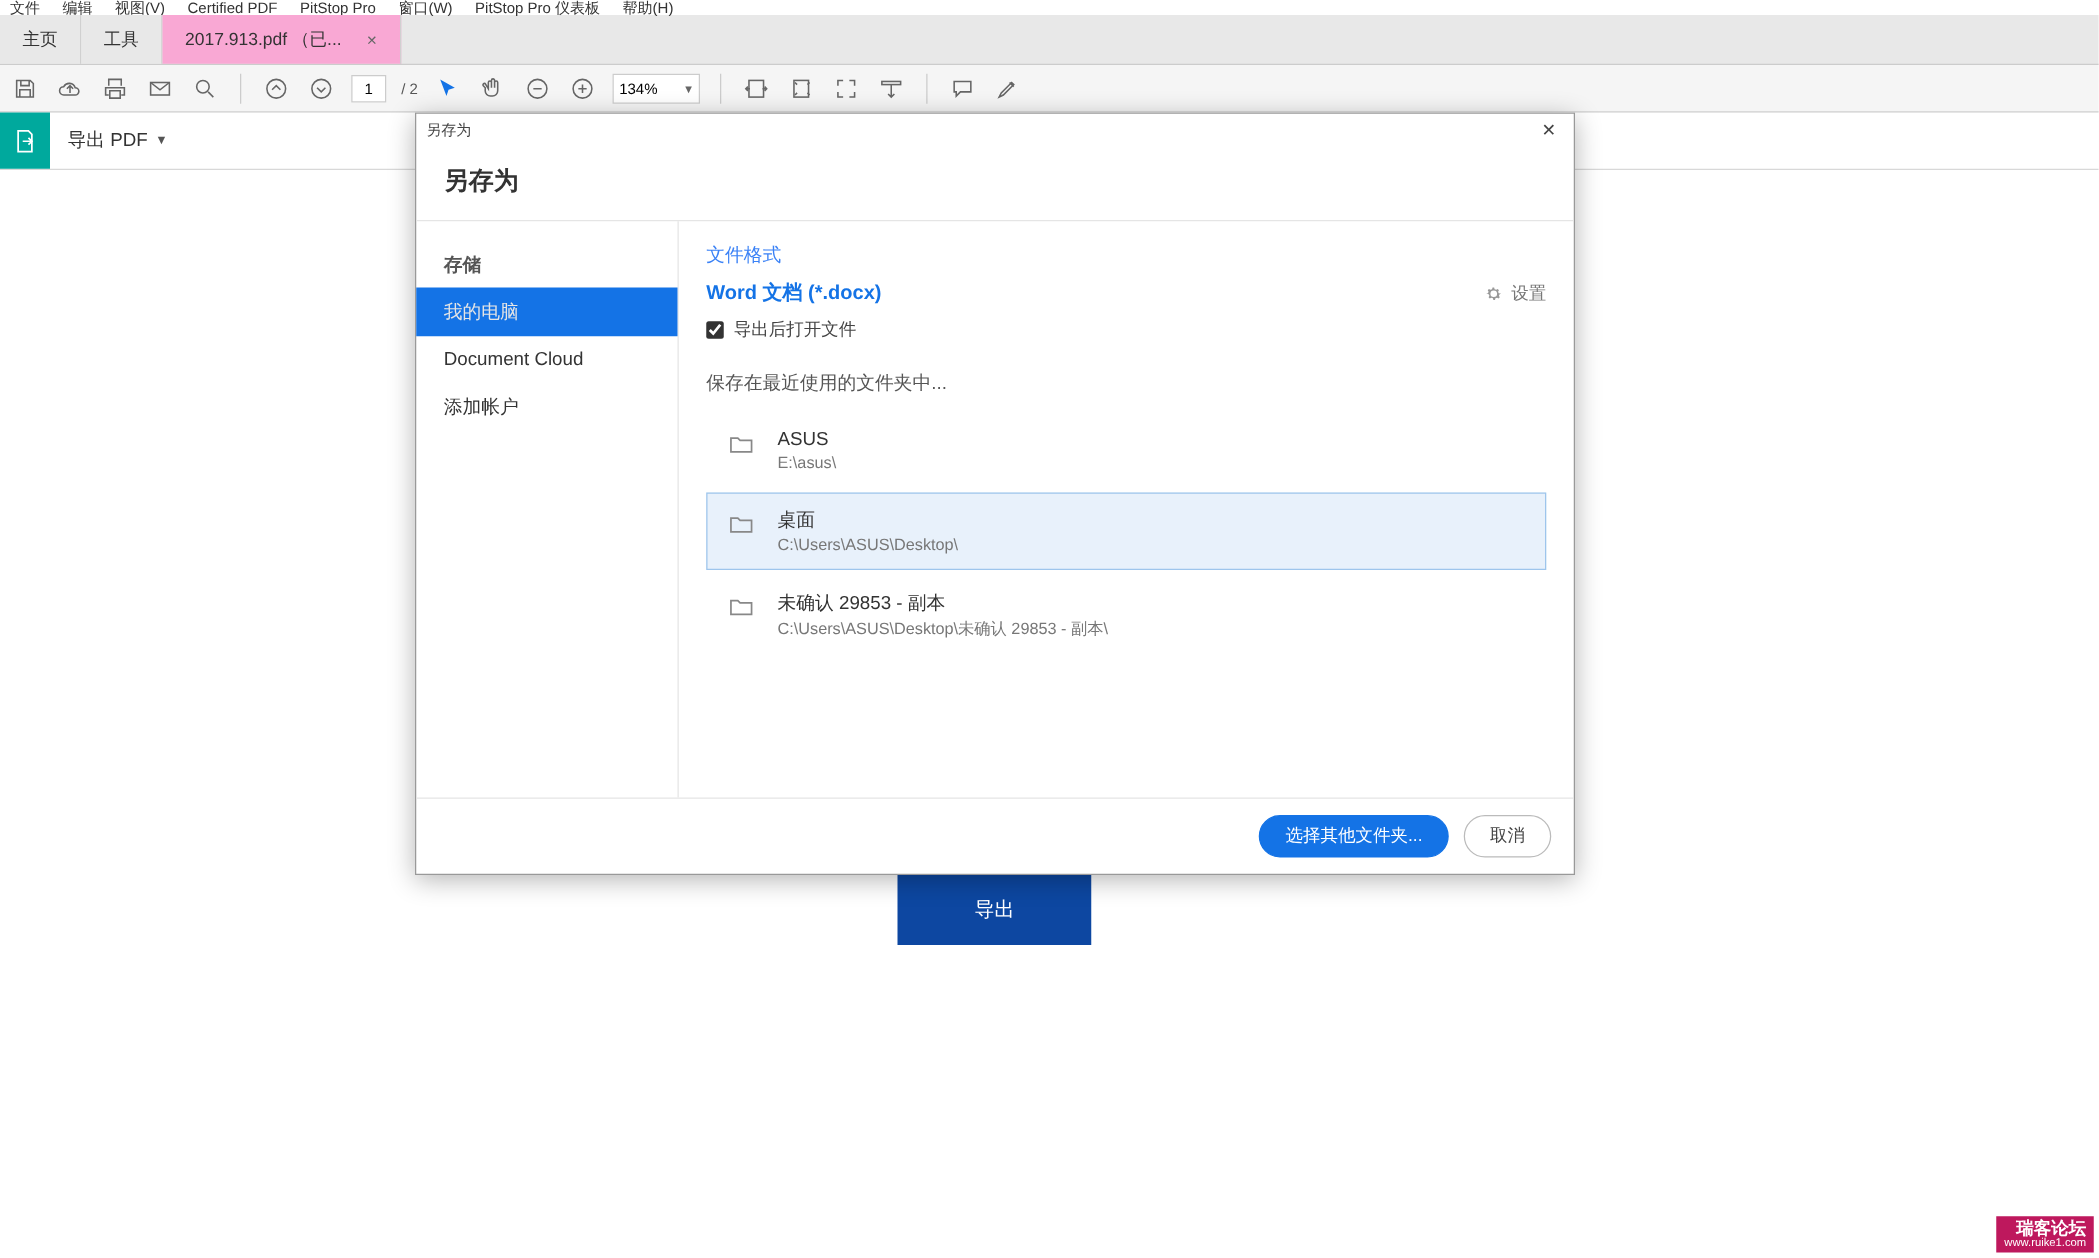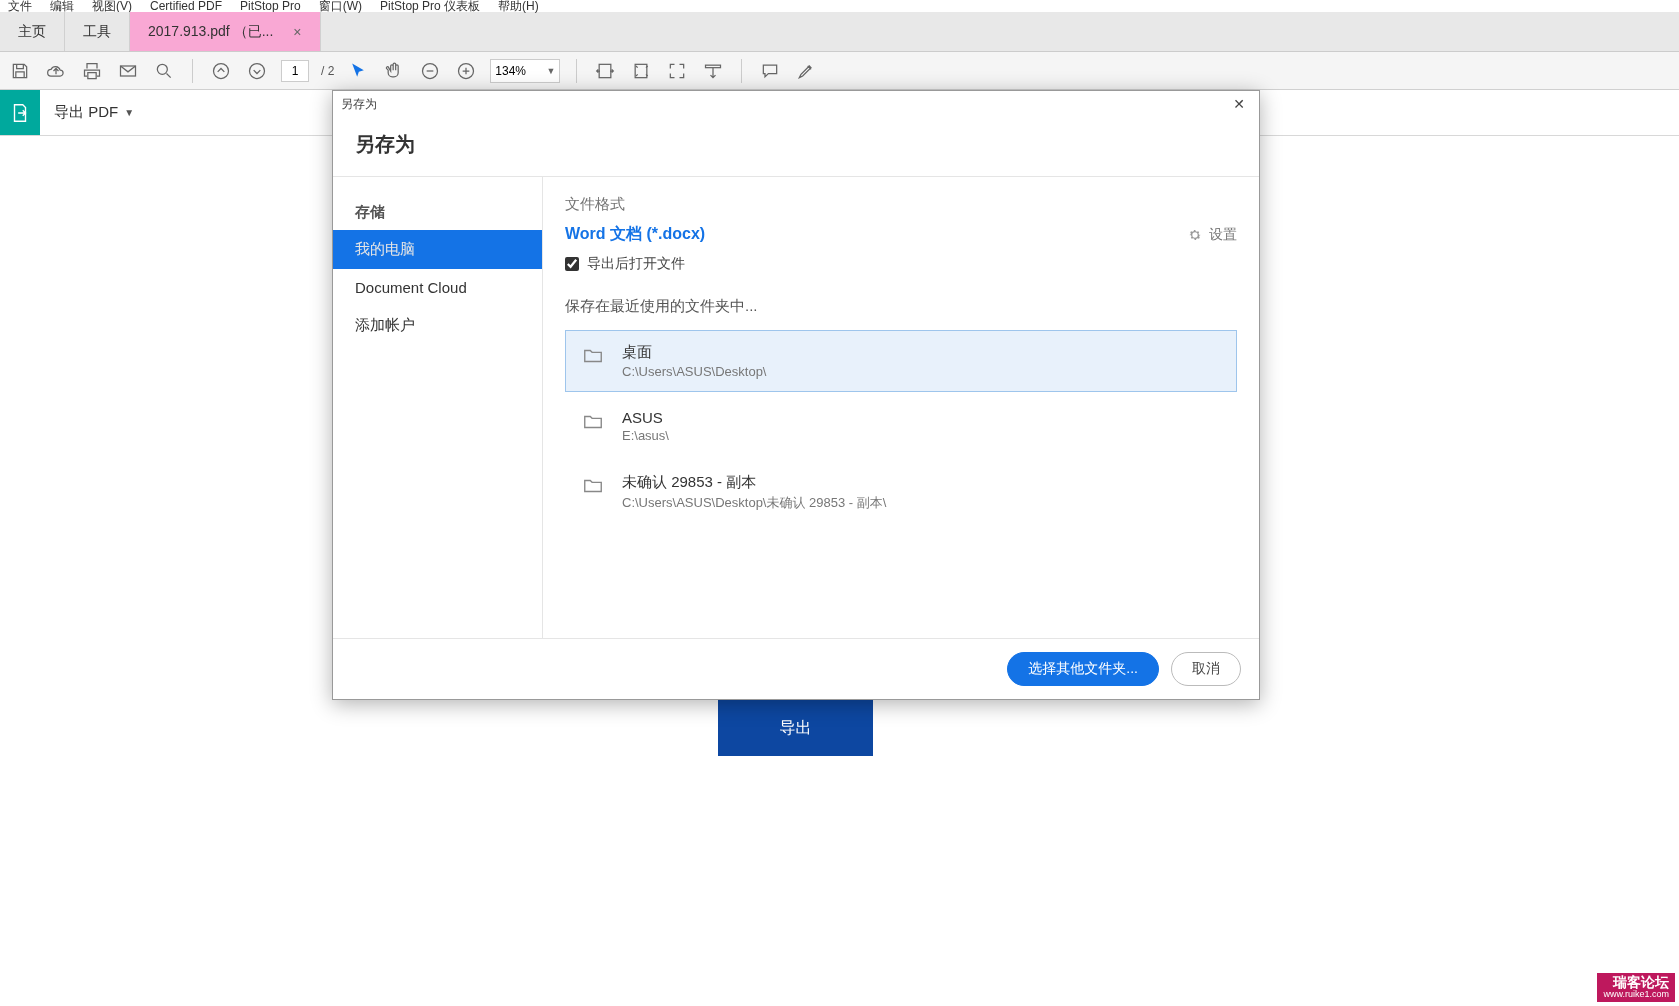--- a/index.html
+++ b/index.html
@@ -36,21 +36,21 @@
 .dialog { position: absolute; left: 332px; top: 90px; width: 928px; height: 610px; background: #fff; border: 1px solid #999; box-shadow: 0 4px 20px rgba(0,0,0,0.3); display: flex; flex-direction: column; }
 .dlg-titlebar { height: 26px; display: flex; align-items: center; justify-content: space-between; padding: 0 8px; font-size: 12px; color: #444; }
 .dlg-close { width: 24px; height: 20px; display: flex; align-items: center; justify-content: center; font-size: 14px; color: #444; }
 .dlg-header { padding: 14px 22px 18px; font-size: 20px; font-weight: 600; color: #333; }
 .dlg-body { flex: 1; display: flex; border-top: 1px solid #e5e5e5; border-bottom: 1px solid #e5e5e5; }
 .dlg-sidebar { width: 210px; border-right: 1px solid #e5e5e5; padding-top: 18px; }
 .dlg-sidebar .section { padding: 8px 22px; font-size: 15px; font-weight: 600; color: #555; }
 .dlg-sidebar .item { padding: 10px 22px; font-size: 15px; color: #333; cursor: default; }
 .dlg-sidebar .item.selected { background: #1473e6; color: #e5e5e5; }
 .dlg-main { flex: 1; padding: 18px 22px; }
-.dlg-main .label { font-size: 15px; color: #737373; margin-bottom: 10px; }
+.dlg-main .label { font-size: 15px; color: #3b82f6; margin-bottom: 10px; }
 .format-row { display: flex; align-items: center; justify-content: space-between; margin-bottom: 10px; }
 .format-val { font-size: 16px; font-weight: 700; color: #1473e6; }
 .settings-btn { display: flex; align-items: center; gap: 6px; font-size: 14px; color: #777; }
 .settings-btn svg { width: 16px; height: 16px; fill: #999; }
 .check-row { display: flex; align-items: center; gap: 8px; font-size: 14px; color: #444; margin-bottom: 24px; }
 .check-row input { width: 14px; height: 14px; accent-color: #333; }
 .recent-label { font-size: 15px; color: #555; margin-bottom: 14px; }
 .folder-item { display: flex; align-items: flex-start; gap: 16px; padding: 12px 14px; border: 1px solid transparent; margin-bottom: 4px; }
 .folder-item.selected { background: #e8f1fb; border: 1px solid #9ec5ec; }
 .folder-item .ficon svg { width: 26px; height: 22px; fill: none; stroke: #888; stroke-width: 1.5; margin-top: 2px; }
@@ -232,43 +232,43 @@
             </svg>
           <span>设置</span>
         </div>
       </div>
       <label class="check-row">
         <input type="checkbox" checked="" style="">
         <span>导出后打开文件</span>
       </label>
       <div class="recent-label">保存在最近使用的文件夹中...</div>
 
+      <div class="folder-item">
+        <div class="ficon"><svg viewBox="0 0 24 24">
+              <path d="M3 6h6l2 2h10v10H3z"></path>
+            </svg></div>
+        <div class="ftext">
+          <div class="fname">ASUS</div>
+          <div class="fpath">E:\asus\</div>
+        </div>
+      </div>
       <div class="folder-item selected">
         <div class="ficon"><svg viewBox="0 0 24 24">
               <path d="M3 6h6l2 2h10v10H3z"></path>
             </svg></div>
         <div class="ftext">
           <div class="fname">桌面</div>
           <div class="fpath">C:\Users\ASUS\Desktop\</div>
         </div>
       </div>
       <div class="folder-item">
         <div class="ficon"><svg viewBox="0 0 24 24">
               <path d="M3 6h6l2 2h10v10H3z"></path>
             </svg></div>
         <div class="ftext">
-          <div class="fname">ASUS</div>
-          <div class="fpath">E:\asus\</div>
-        </div>
-      </div>
-      <div class="folder-item">
-        <div class="ficon"><svg viewBox="0 0 24 24">
-              <path d="M3 6h6l2 2h10v10H3z"></path>
-            </svg></div>
-        <div class="ftext">
           <div class="fname">未确认 29853 - 副本</div>
           <div class="fpath">C:\Users\ASUS\Desktop\未确认 29853 - 副本\</div>
         </div>
       </div>
     </div>
   </div>
   <div class="dlg-footer">
     <div class="btn primary">选择其他文件夹...</div>
     <div class="btn">取消</div>
   </div>

